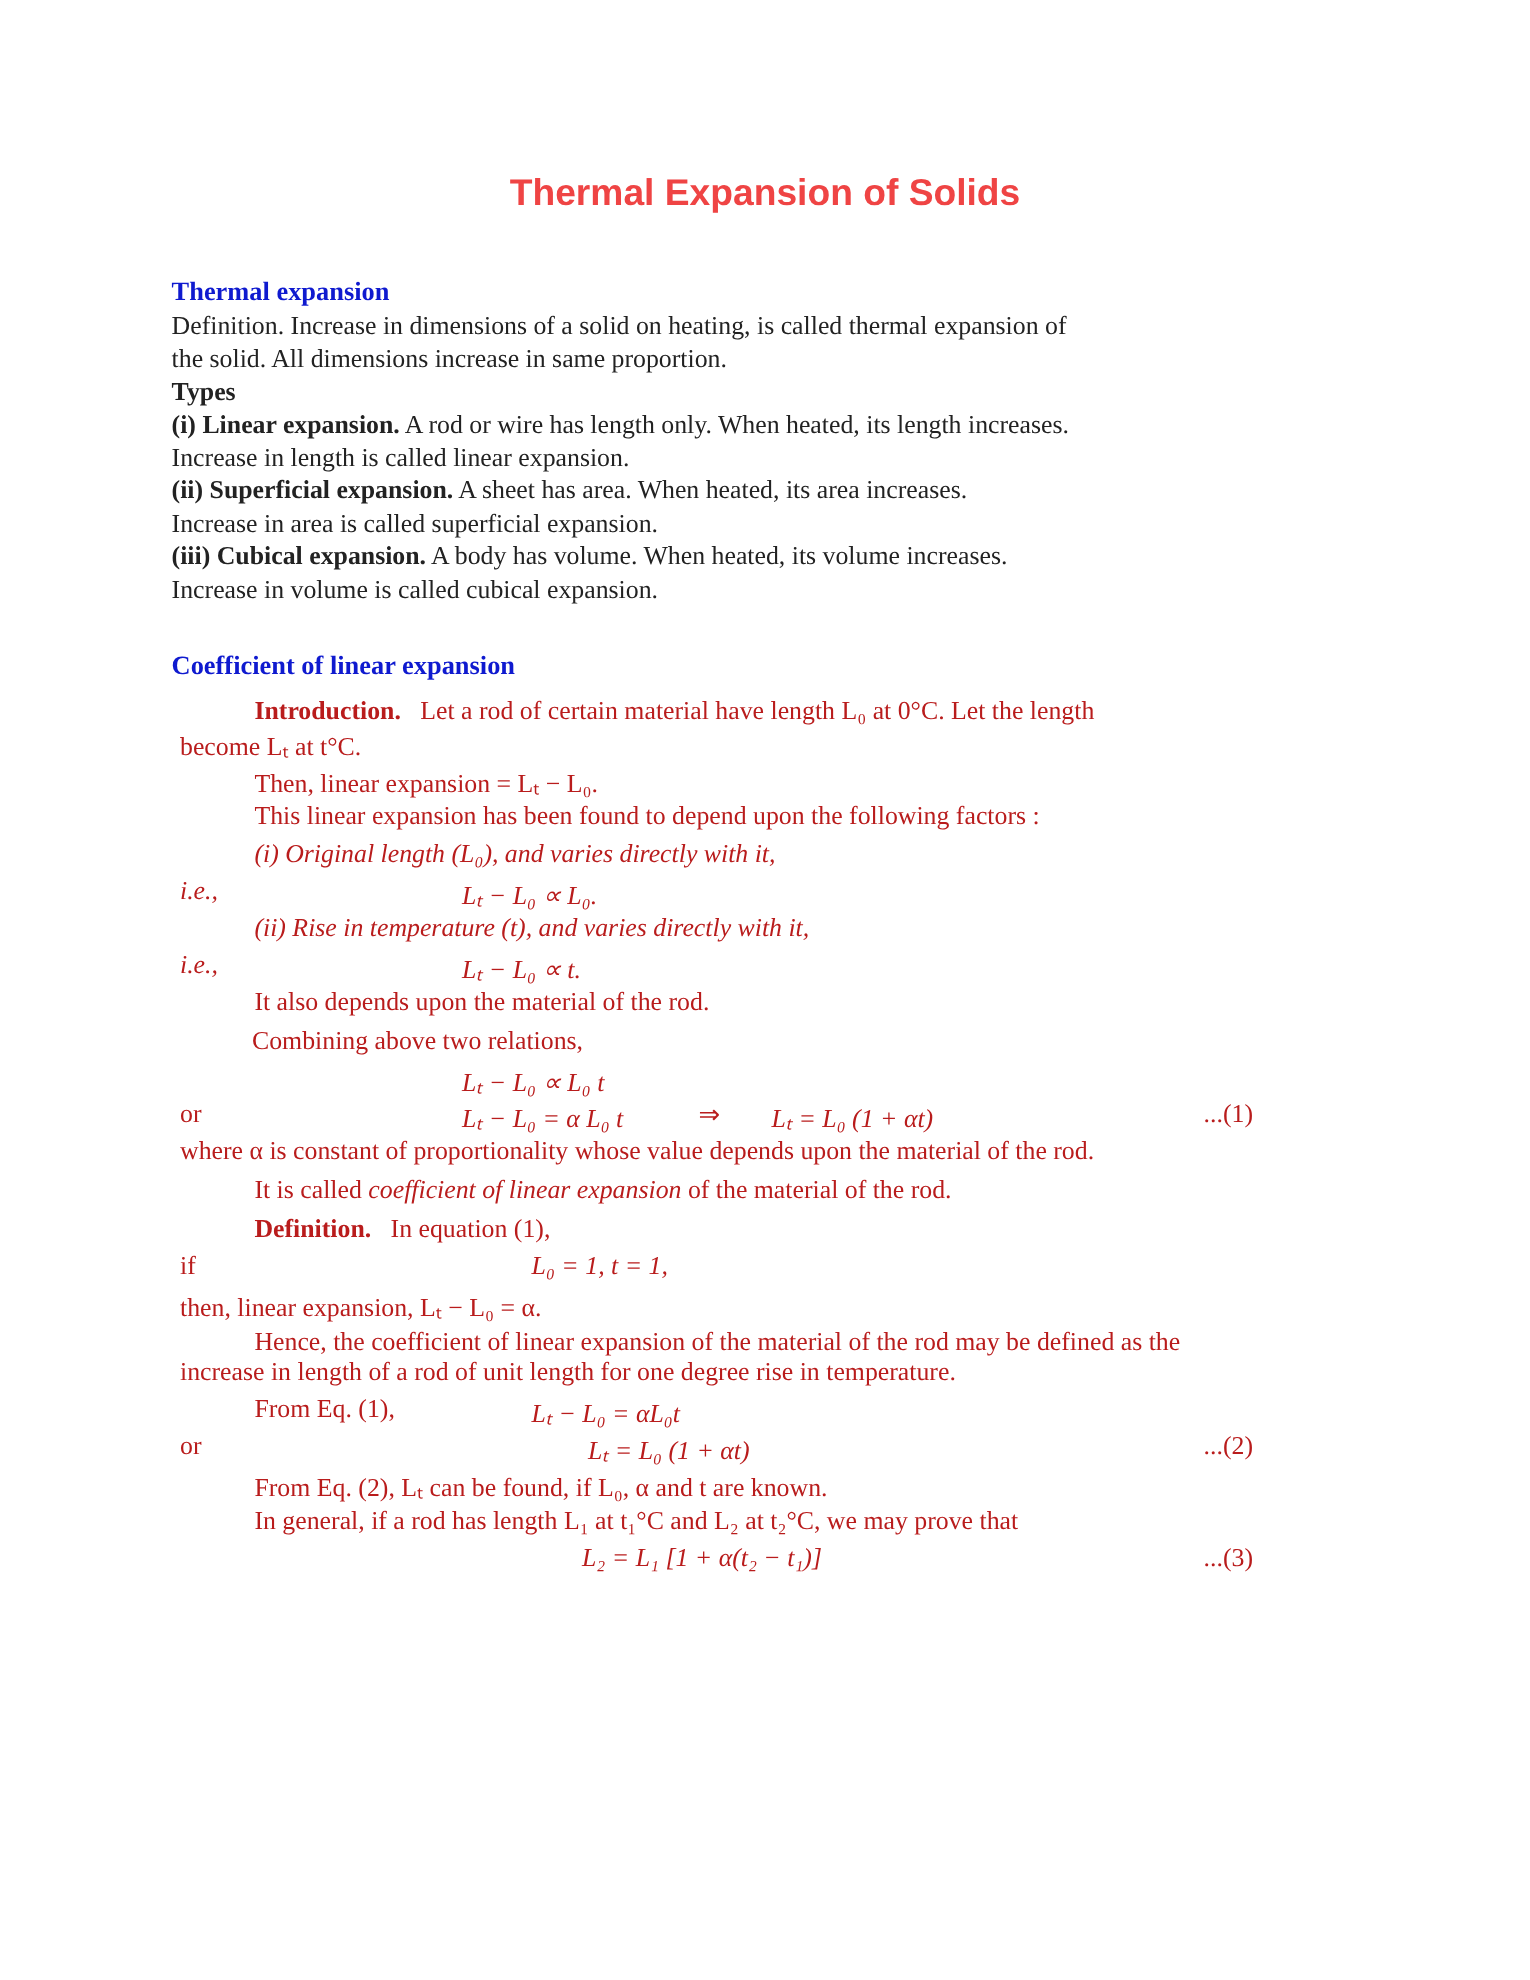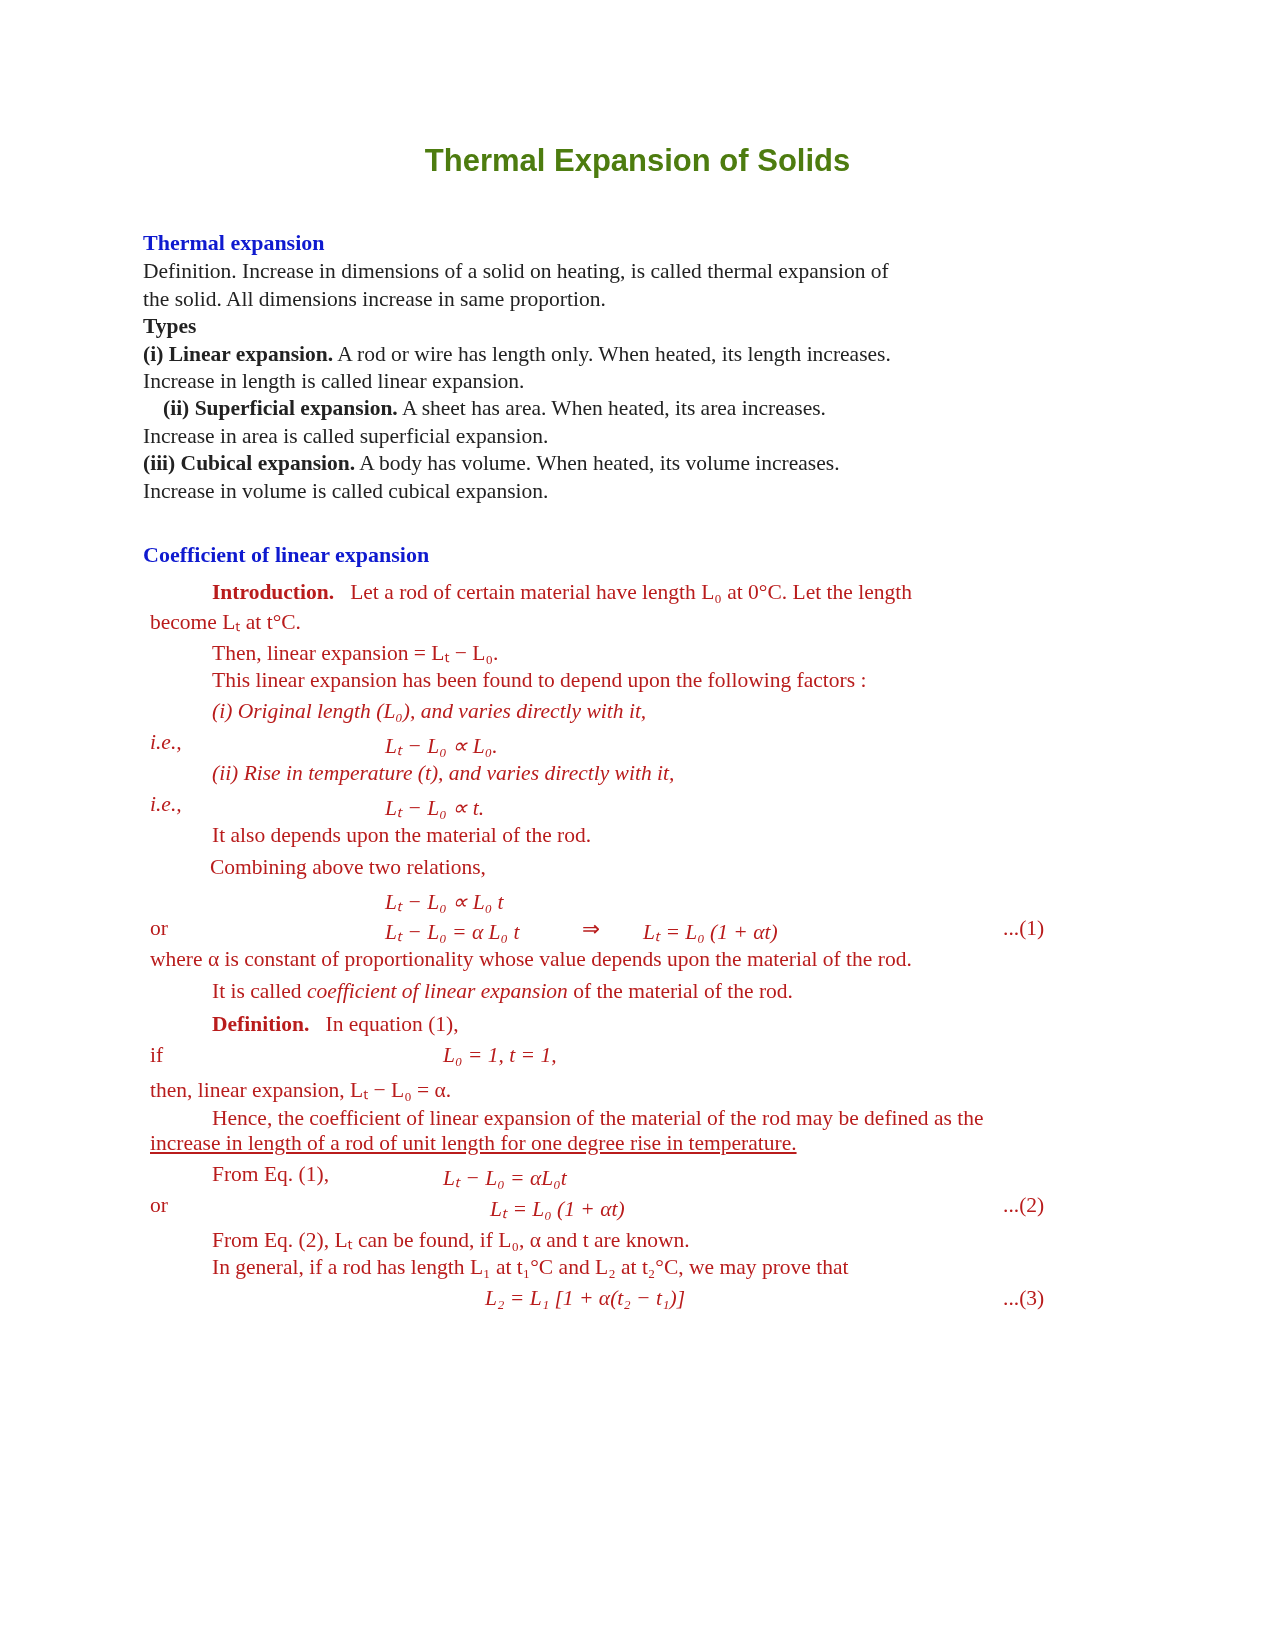--- a/index.html
+++ b/index.html
@@ -1,21 +1,21 @@
 <!DOCTYPE html>
 <html><head>
 <meta charset="utf-8">
 <style>
   html, body { margin:0; padding:0; background:#ffffff; }
   body { width:1275px; height:1650px; position:relative; overflow:hidden; }
   .page { position:absolute; left:0; top:0; width:1275px; height:1650px; }
   .title {
     position:absolute; top:143px; left:0; width:1275px; text-align:center;
     font-family:"Liberation Sans", sans-serif; font-weight:bold; font-size:31px;
-    color:#4d7c0f; margin:0;
+    color:#ef4444; margin:0;
   }
   .sans { font-family:"Liberation Sans", sans-serif; font-size:21.5px; color:#222; line-height:28px; }
   .heading { font-family:"Liberation Sans", sans-serif; font-weight:bold; font-size:22px; color:#0f1acf; }
   .abs { position:absolute; white-space:nowrap; margin:0;font-family:Liberation Serif, serif; }
   .serif { font-family:"Liberation Serif", serif; font-size:21.5px; color:#b91c1c; }
   .b { font-weight:bold; }
   .i { font-style:italic; }
 </style>
 </head>
 <body>
@@ -27,21 +27,21 @@
   <div class="abs heading" style="left:143px; top:230px;">Thermal expansion</div>
   <div class="abs sans" style="left:143px; top:257px;">Definition. Increase in dimensions of a solid on heating, is called thermal expansion of</div>
   <div class="abs sans" style="left:143px; top:285px;">the solid. All dimensions increase in same proportion.</div>
   <div class="abs sans b" style="left:143px; top:312px;">Types</div>
 
   <div class="abs sans" style="left:143px; top:340px;">
     <span class="b">(i) Linear expansion.</span><span> A rod or wire has length only. When heated, its length increases.</span>
   </div>
   <div class="abs sans" style="left:143px; top:367px;">Increase in length is called linear expansion.</div>
 
-  <div class="abs sans" style="left:143px; top:394px;margin-left:20px;">
+  <div class="abs sans" style="left:143px; top:394px;">
     <span class="b">(ii) Superficial expansion.</span><span> A sheet has area. When heated, its area increases.</span>
   </div>
   <div class="abs sans" style="left:143px; top:449px;">
     <span class="b">(iii) Cubical expansion.</span><span> A body has volume. When heated, its volume increases.</span>
   </div>
 
   <div class="abs sans" style="left:143px; top:422px;">Increase in area is called superficial expansion.</div>
   <div class="abs sans" style="left:143px; top:477px;">Increase in volume is called cubical expansion.</div>
 
   <div class="abs heading" style="left:143px; top:542px;">Coefficient of linear expansion</div>
@@ -83,21 +83,21 @@
   <div class="abs serif" style="left:212px; top:1012px;">
     <span class="b">Definition.</span>&nbsp;&nbsp;&nbsp;<span>In equation (1),</span>
   </div>
 
   <div class="abs serif" style="left:150px; top:1043px;">if</div>
   <div class="abs serif i" style="left:443px; top:1043px;">L₀ = 1, t = 1,</div>
 
   <div class="abs serif" style="left:150px; top:1074px;">then, linear expansion, Lₜ − L₀ = α.</div>
 
   <div class="abs serif" style="left:212px; top:1106px;">Hence, the coefficient of linear expansion of the material of the rod may be defined as the</div>
-  <div class="abs serif" style="left:150px; top:1131px;text-decoration:underline;">increase in length of a rod of unit length for one degree rise in temperature.</div>
+  <div class="abs serif" style="left:150px; top:1131px;">increase in length of a rod of unit length for one degree rise in temperature.</div>
 
   <div class="abs serif" style="left:212px; top:1162px;">From Eq. (1),</div>
   <div class="abs serif i" style="left:443px; top:1162px;">Lₜ − L₀ = αL₀t</div>
 
   <div class="abs serif" style="left:150px; top:1193px;">or</div>
   <div class="abs serif i" style="left:490px; top:1193px;">Lₜ = L₀ (1 + αt)</div>
   <div class="abs serif" style="left:1003px; top:1193px;">...(2)</div>
 
   <div class="abs serif" style="left:212px; top:1224px;">From Eq. (2), Lₜ can be found, if L₀, α and t are known.</div>
   <div class="abs serif" style="left:212px; top:1255px;">In general, if a rod has length L₁ at t₁°C and L₂ at t₂°C, we may prove that</div>

